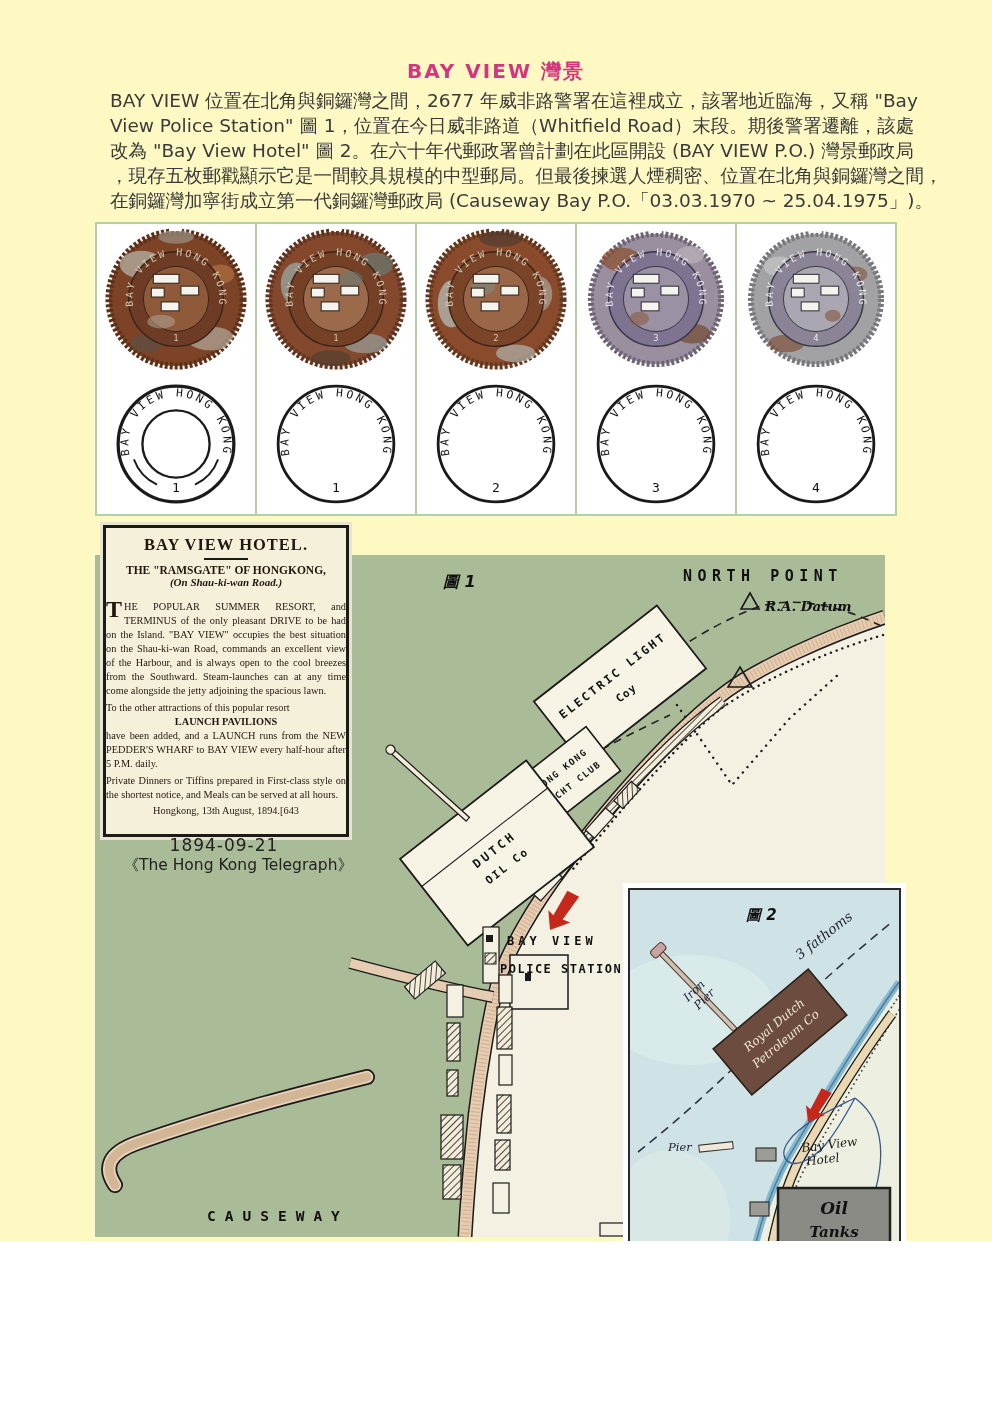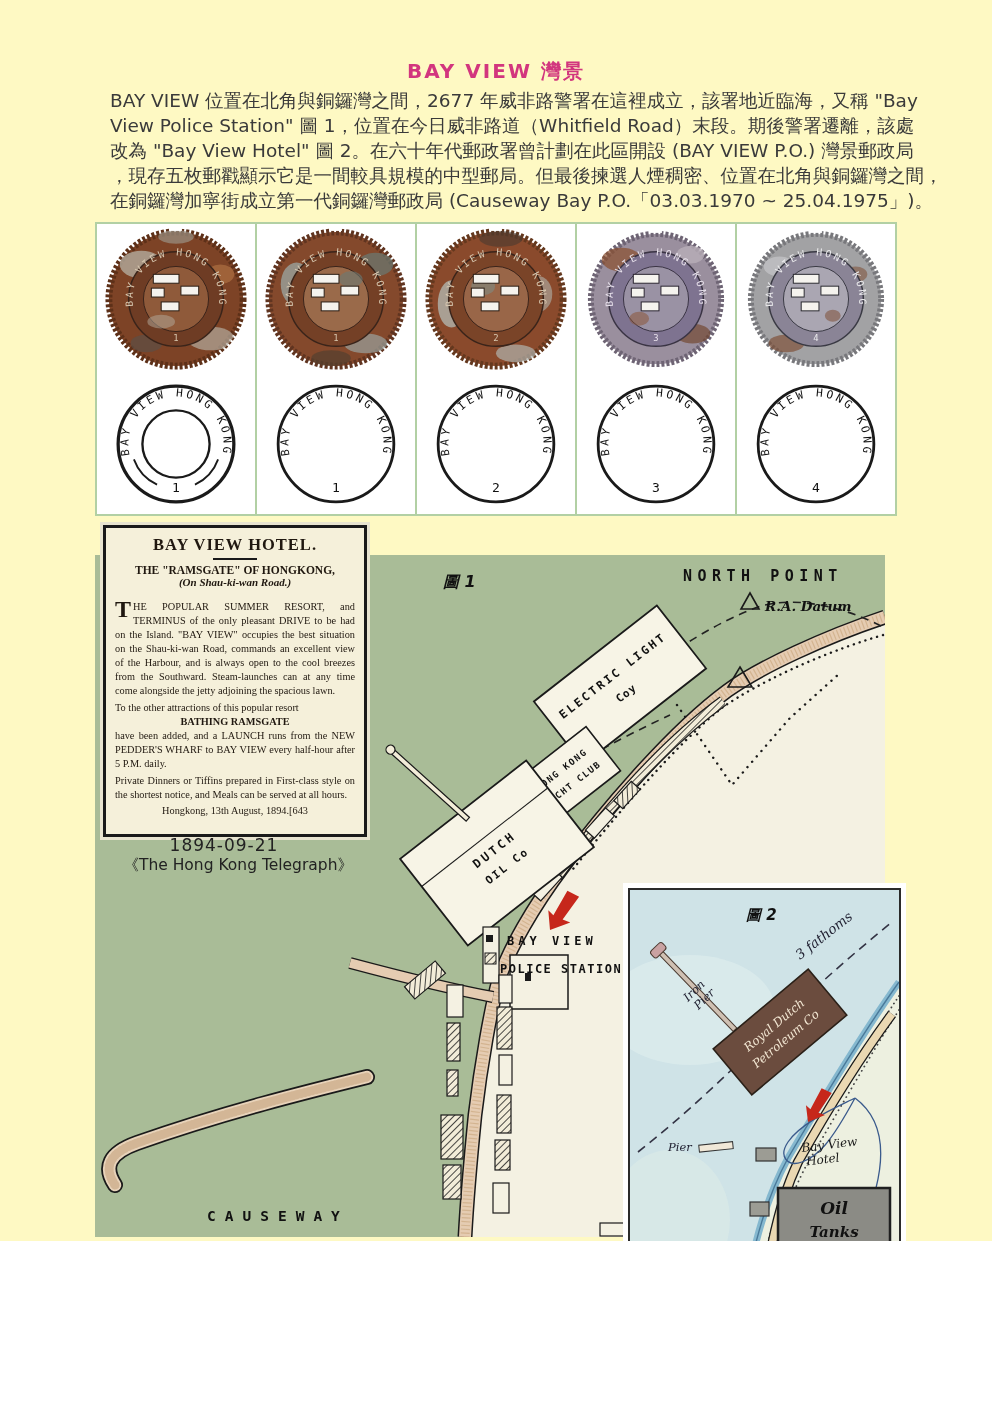--- a/index.html
+++ b/index.html
@@ -10,21 +10,21 @@
   .intro{position:absolute;left:110px;top:88px;width:780px;font-size:18.5px;color:#3a3a3a;}
   .intro div{line-height:25px;white-space:nowrap;}
   
   .grid{position:absolute;left:95px;top:222px;width:798px;height:290px;
         display:flex;border:2px solid #b2d0a4;background:#fff;}
   .cell{flex:1 1 0;border-left:2px solid #b2d0a4;display:flex;flex-direction:column;align-items:center;}
   .cell:first-child{border-left:none;}
   .cell svg{display:block;}
   
   .clip{position:absolute;left:103px;top:525px;width:240px;height:292px;background:#f5f0da;
-        border:3px solid #1a1a1a;padding:7px 9px;font-family:"Liberation Serif",serif;color:#201810;
+        border:3px solid #1a1a1a;padding:7px 0;font-family:"Liberation Serif",serif;color:#201810;
         overflow:hidden;z-index:3;box-shadow:0 0 0 3px #e8e4d0;}
   .clip h1{margin:0;font-size:16.5px;text-align:center;letter-spacing:1px;}
   .rule{width:44px;border-top:2px solid #1a1a1a;margin:3px auto 4px auto;}
   .clip .sub1{font-size:11.5px;font-weight:bold;text-align:center;}
   .clip .sub2{font-size:11px;font-weight:bold;font-style:italic;text-align:center;margin-bottom:12px;}
   .clip p{margin:0 0 3px 0;font-size:10.3px;line-height:14px;text-align:justify;}
   .clip .p1::first-letter{float:left;font-size:24px;line-height:19px;padding-right:2px;font-weight:bold;}
   .clip .center{text-align:center;font-weight:bold;margin:0;}
   .clip .dl{display:flex;justify-content:center;font-size:10.3px;margin-top:2px;}
   .caption{position:absolute;left:95px;top:835px;width:258px;text-align:center;z-index:3;color:#222;}
@@ -376,21 +376,21 @@
     </svg>
   </div>
 
   <div class="clip">
     <h1>BAY VIEW HOTEL.</h1>
     <div class="rule"></div>
     <div class="sub1">THE "RAMSGATE" OF HONGKONG,</div>
     <div class="sub2">(On Shau-ki-wan Road.)</div>
     <p class="p1">THE POPULAR SUMMER RESORT, and TERMINUS of the only pleasant DRIVE to be had on the Island. "BAY VIEW" occupies the best situation on the Shau-ki-wan Road, commands an excellent view of the Harbour, and is always open to the cool breezes from the Southward. Steam-launches can at any time come alongside the jetty adjoining the spacious lawn.</p>
     <p style="margin:0">To the other attractions of this popular resort</p>
-    <p class="center">BATHING RAMSGATE</p>
+    <p class="center">LAUNCH PAVILIONS</p>
     <p>have been added, and a LAUNCH runs from the NEW PEDDER'S WHARF to BAY VIEW every half-hour after 5 P.M. daily.</p>
     <p>Private Dinners or Tiffins prepared in First-class style on the shortest notice, and Meals can be served at all hours.</p>
     <div class="dl">
       <span>Hongkong, 13th August, 1894.</span>
       <span>[643</span>
     </div>
   </div>
   <div class="caption">
     <div class="d">1894-09-21</div>
     <div class="s">《The Hong Kong Telegraph》</div>

